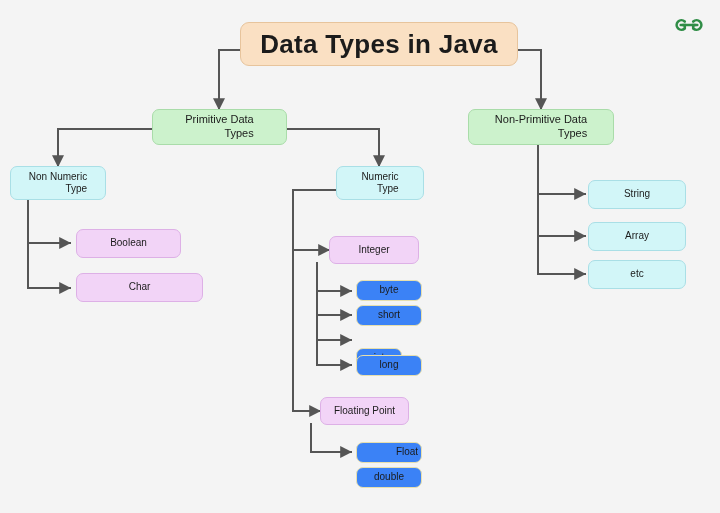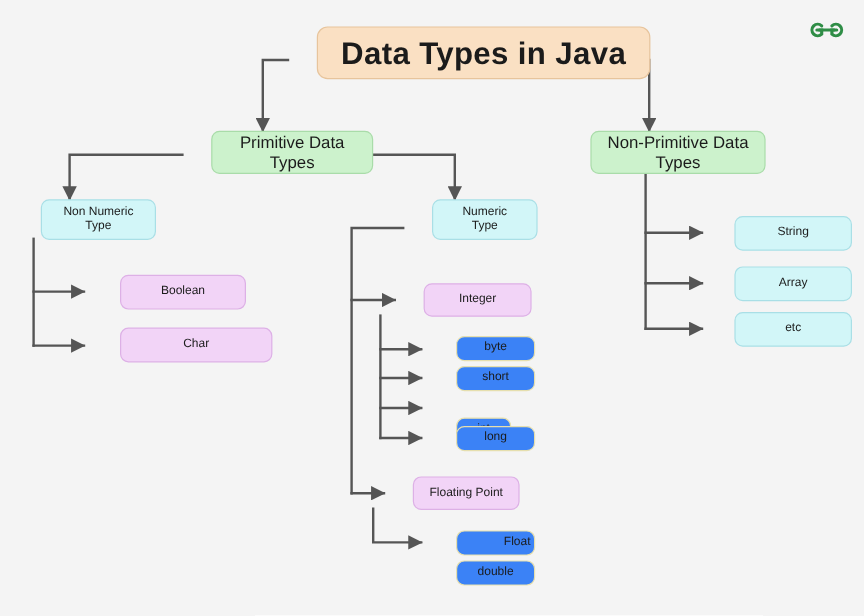--- a/index.html
+++ b/index.html
@@ -22,37 +22,36 @@
     width: 720px;
     height: 513px;
     pointer-events: none;
   }
   .node {
     position: absolute;
     box-sizing: border-box;
     display: flex;
     align-items: center;
     justify-content: center;
-    text-align: center;
+    text-align: right;
     border-radius: 7px;
     border: 1px solid rgba(0,0,0,0.18);
     color: #1b1b1b;
     line-height: 1.25;
     white-space: pre-line;
     z-index: 2;
-    margin-left: 24px;
   }
   .node.title {
     font-size: 26px;
     font-weight: bold;
     letter-spacing: 0.3px;
     border-radius: 9px;
     border-width: 1px;
   }
-  .node.lvl1 { font-size: 14px; }
+  .node.lvl1 { font-size: 11px; }
   .node.lvl2 { font-size: 10px; }
   .node.lvl3 { font-size: 10px; }
   .node.leaf { font-size: 10px; }
 
   .c-peach  { background: #fae0c3; border-color: #e7c49c; }
   .c-green  { background: #ccf2cc; border-color: #a9dca9; }
   .c-cyan   { background: #d2f6f8; border-color: #a9dfe6; }
   .c-purple { background: #f2d4f7; border-color: #ddb0e6; }
   .c-yellow { background: #3b82f6; border-color: #e6dfae; }
 

